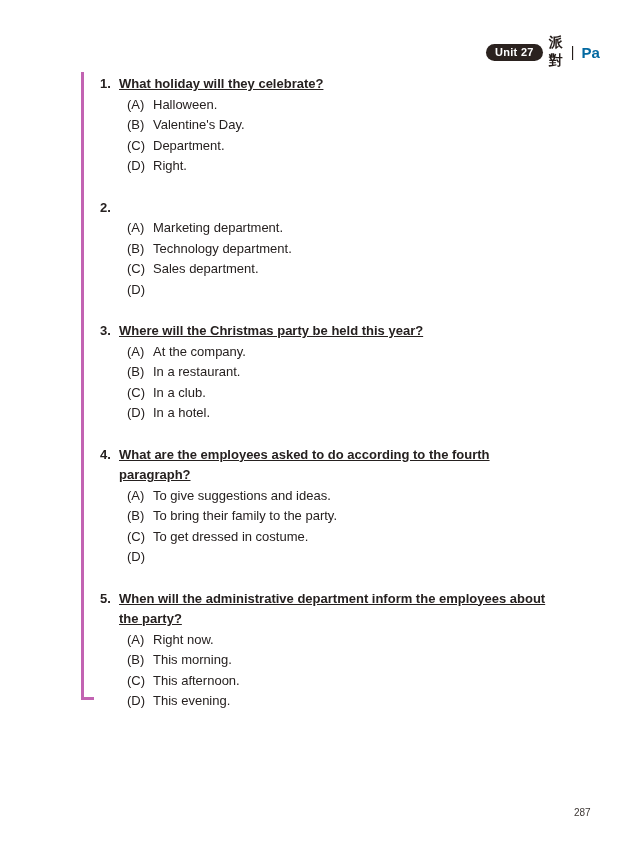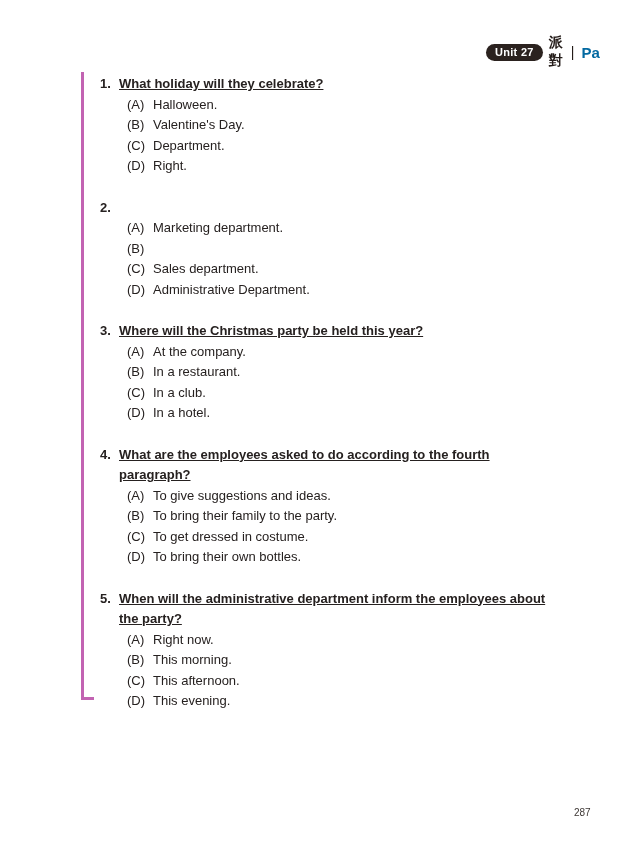--- a/index.html
+++ b/index.html
@@ -111,28 +111,28 @@
     <section class="q">
       <div class="q-title">
         <span class="q-num">2.</span>
       </div>
       <div class="opt">
         <span class="opt-label">(A)</span>
         <span class="opt-text">Marketing department.</span>
       </div>
       <div class="opt">
         <span class="opt-label">(B)</span>
+        <span class="opt-text">Technology department.</span>
       </div>
       <div class="opt">
         <span class="opt-label">(C)</span>
         <span class="opt-text">Sales department.</span>
       </div>
       <div class="opt">
         <span class="opt-label">(D)</span>
-        <span class="opt-text">Administrative Department.</span>
       </div>
     </section>
 
     <section class="q">
       <div class="q-title">
         <span class="q-num">3.</span>
         <span class="q-text">Where will the Christmas party be held this year?</span>
       </div>
       <div class="opt">
         <span class="opt-label">(A)</span>
@@ -165,21 +165,20 @@
       <div class="opt">
         <span class="opt-label">(B)</span>
         <span class="opt-text">To bring their family to the party.</span>
       </div>
       <div class="opt">
         <span class="opt-label">(C)</span>
         <span class="opt-text">To get dressed in costume.</span>
       </div>
       <div class="opt">
         <span class="opt-label">(D)</span>
-        <span class="opt-text">To bring their own bottles.</span>
       </div>
     </section>
 
     <section class="q">
       <div class="q-title">
         <span class="q-num">5.</span>
         <span class="q-text">When will the administrative department inform the employees about
 the party?</span>
       </div>
       <div class="opt">

